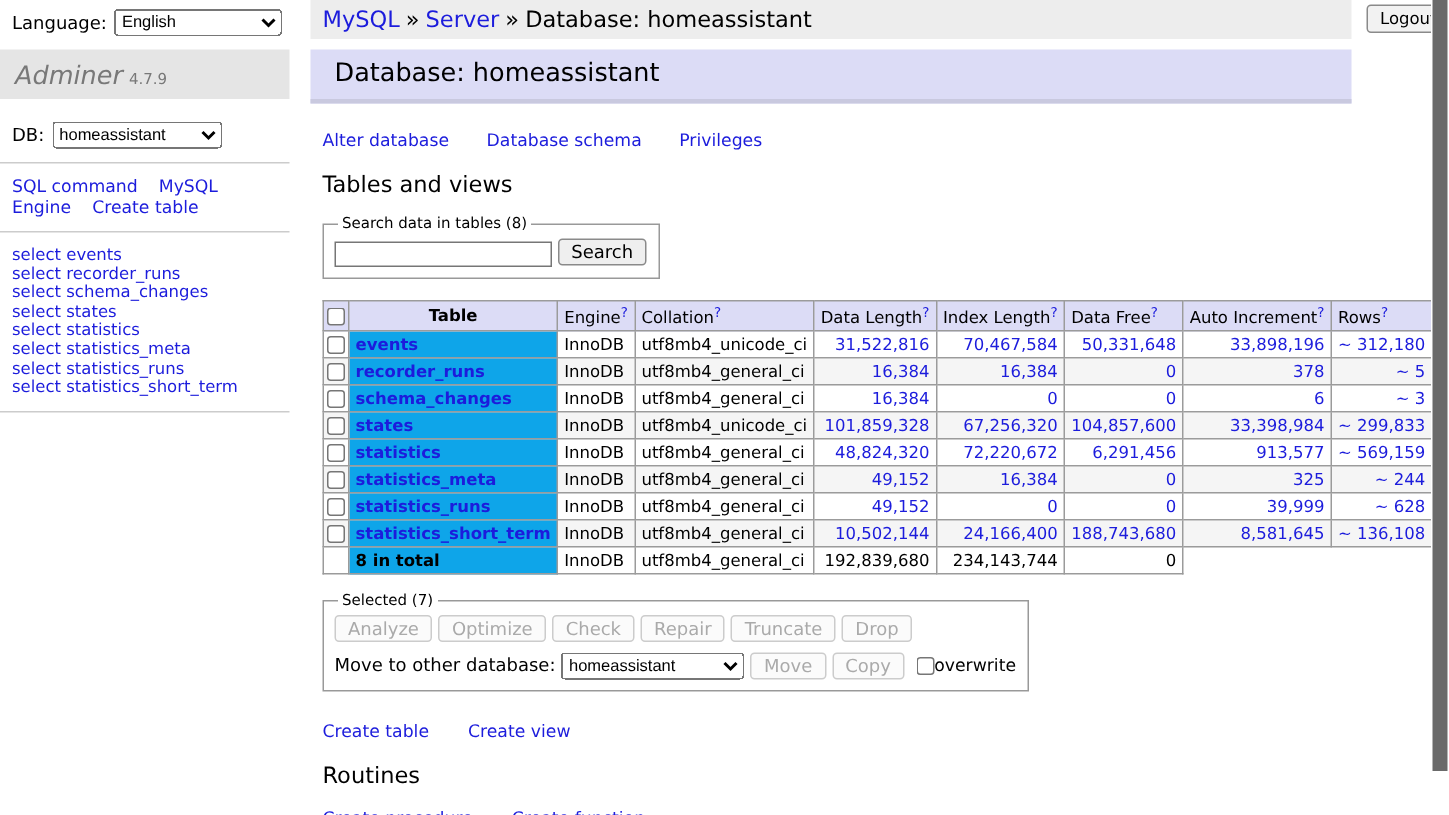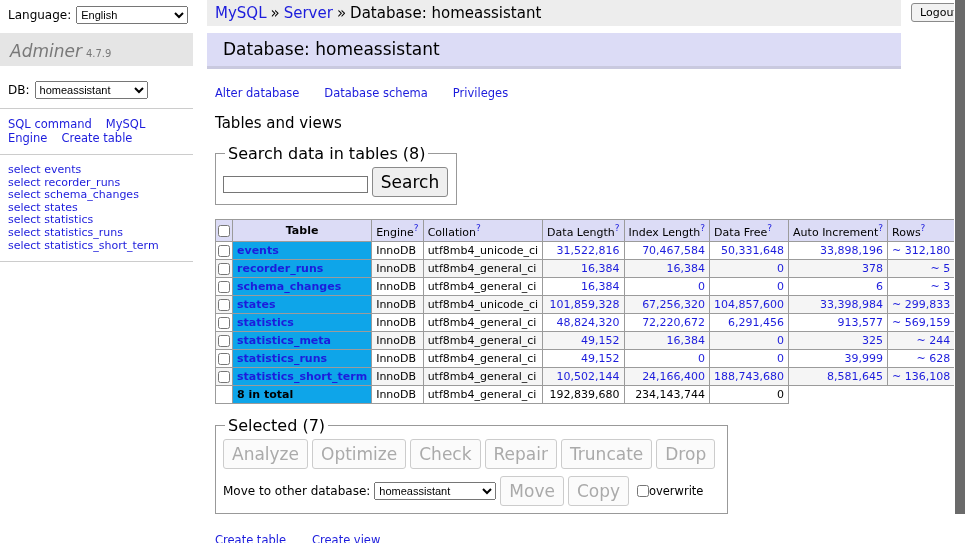--- a/index.html
+++ b/index.html
@@ -35,24 +35,24 @@
   .breadcrumb .sep { color:#000; margin:0 4px; }
   .title-bar { margin-top:7px; height:36px; background:#dcdcf6;
                border-bottom:3px solid #c9c9df; line-height:33px; padding-left:16px;
                font-size:17px; font-weight:normal; }
   .links-row { margin:17px 0 0 8px; font-size:11.5px; }
   .links-row a { margin-right:25px; }
   h3 { font-size:15px; font-weight:normal; margin:14px 0 0 8px; }
 
   fieldset { border:1px solid #999; margin:12px 0 0 8px; padding:4px 8px 7px 7px;
              display:inline-block; }
-  legend { font-size:16px; padding:0 3px; margin-left:2px; }
+  legend { font-size:10px; padding:0 3px; margin-left:2px; }
   .search-input { width:145px; height:17px; border:1px solid #767676; font-size:11px;
                   padding:1px 3px; }
-  .btn { height:30px; padding:1px 8px; font-size:17px; font-family:"DejaVu Sans",sans-serif;
+  .btn { height:18px; padding:1px 8px; font-size:12px; font-family:"DejaVu Sans",sans-serif;
          border:1px solid #8a8a8a; border-radius:3px; background:#efefef; color:#000; }
   .btn:disabled { color:#aaa; border-color:#ccc; background:#fbfbfb; }
 
   
   table.tbl { border-collapse:collapse; margin:14px 0 0 8px; font-size:11px; }
   .tbl th, .tbl td { border:1px solid #9b9b9b; padding:2px 4px; height:13px;
                      line-height:13px; white-space:nowrap; }
   .tbl thead th { background:#dcdcf6; font-weight:normal; text-align:left; }
   .tbl thead th.c-table { font-weight:bold; text-align:center; }
   .tbl sup { font-size:9px; vertical-align:super; }
@@ -103,20 +103,21 @@
     <div><a>SQL command</a><a>MySQL</a></div>
     <div><a>Engine</a><a>Create table</a></div>
   </div>
   <hr class="side-hr">
   <ul class="side-list">
     <li><a>select events</a></li>
     <li><a>select recorder_runs</a></li>
     <li><a>select schema_changes</a></li>
     <li><a>select states</a></li>
     <li><a>select statistics</a></li>
+    <li><a>select statistics_meta</a></li>
     <li><a>select statistics_runs</a></li>
     <li><a>select statistics_short_term</a></li>
   </ul>
   <hr class="side-hr">
 </div>
 
 <div id="main">
   <div class="breadcrumb">
     <a>MySQL</a><span class="sep">»</span><a>Server</a><span class="sep">»</span><span>Database: homeassistant</span>
   </div>

